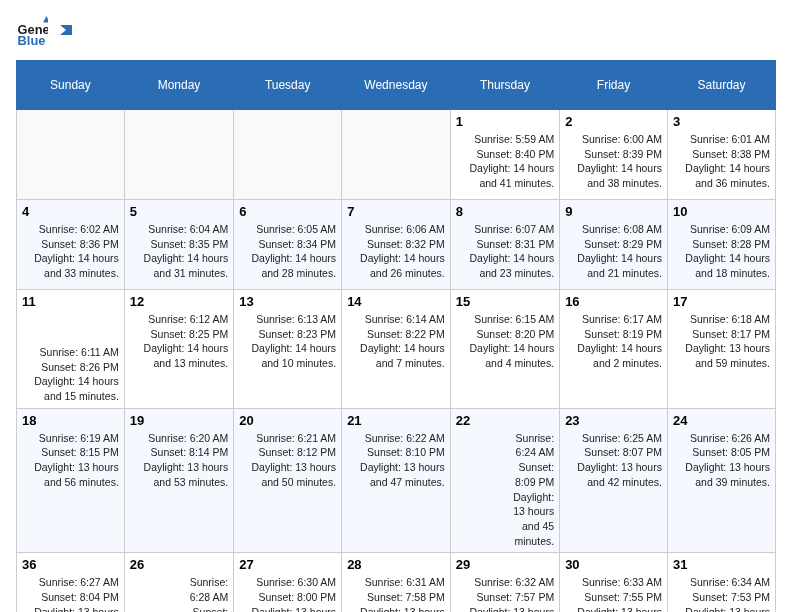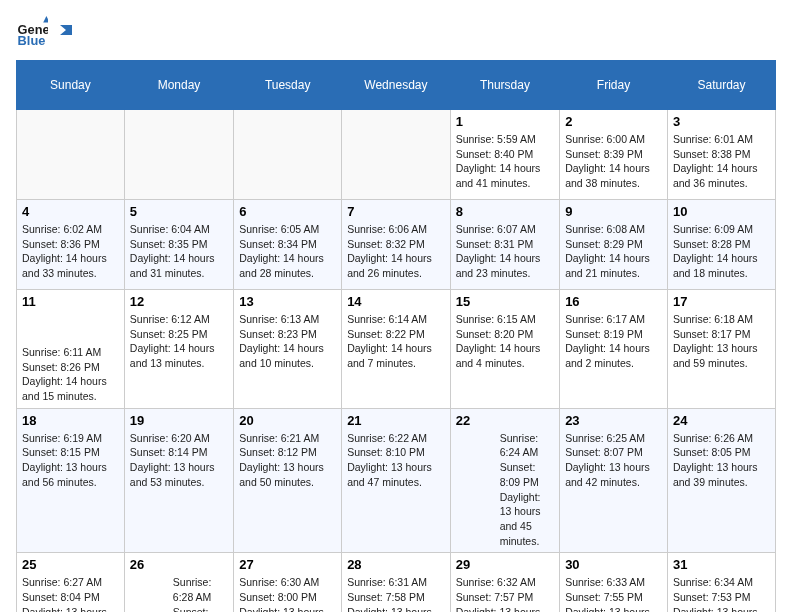--- a/index.html
+++ b/index.html
@@ -65,20 +65,21 @@
     }
     .day-num {
       font-weight: bold;
       font-size: 13px;
       margin-bottom: 3px;
     }
     .day-info {
       font-size: 10.5px;
       color: #222;
       line-height: 1.4;
+      text-align: right;
     }
     .calendar tr:nth-child(even) td:not(.empty) {
       background: #f5f8ff;
     }
   </style>
 </head>
 <body>
 
 <div class="header">
   <div class="logo">
@@ -291,21 +292,21 @@
         <td>
           <div class="day-num">24</div>
           <div class="day-info" style="white-space: pre-line;">Sunrise: 6:26 AM
 Sunset: 8:05 PM
 Daylight: 13 hours
 and 39 minutes.</div>
         </td>
       </tr>
       <tr>
         <td>
-          <div class="day-num">25</div>
+          <div class="day-num">36</div>
           <div class="day-info" style="white-space: pre-line;">Sunrise: 6:27 AM
 Sunset: 8:04 PM
 Daylight: 13 hours
 and 36 minutes.</div>
         </td>
         <td>
           <div class="day-num">26</div>
           <div class="day-info" style="white-space: pre-line; margin-left: 43px;">Sunrise: 6:28 AM
 Sunset: 8:02 PM
 Daylight: 13 hours

